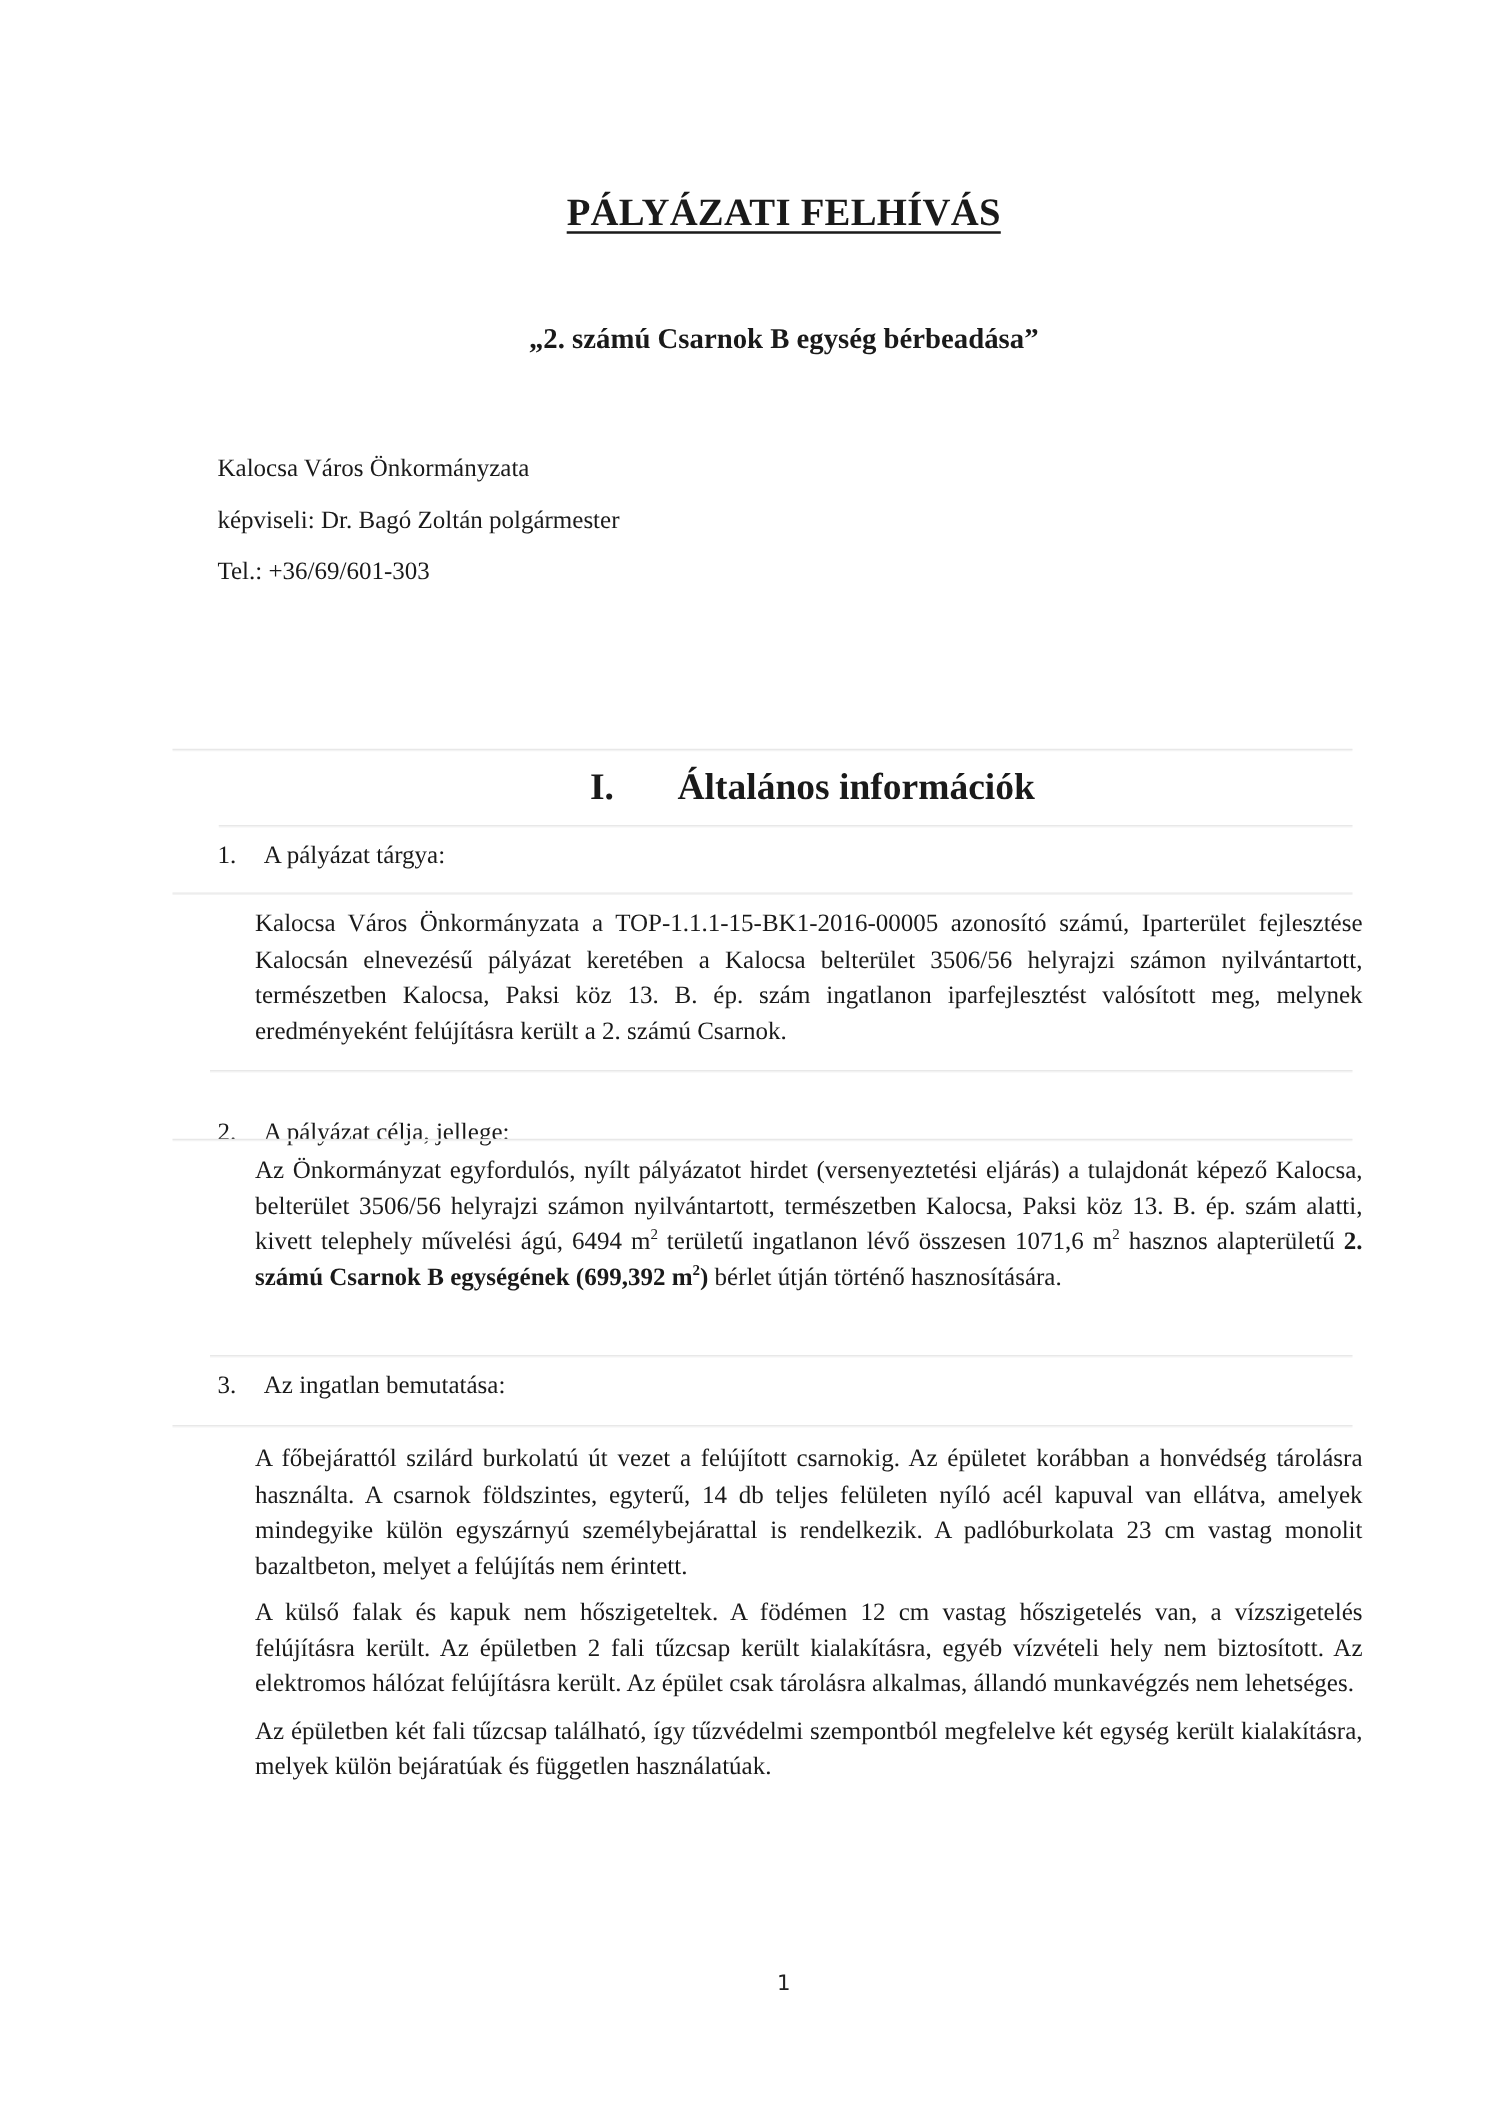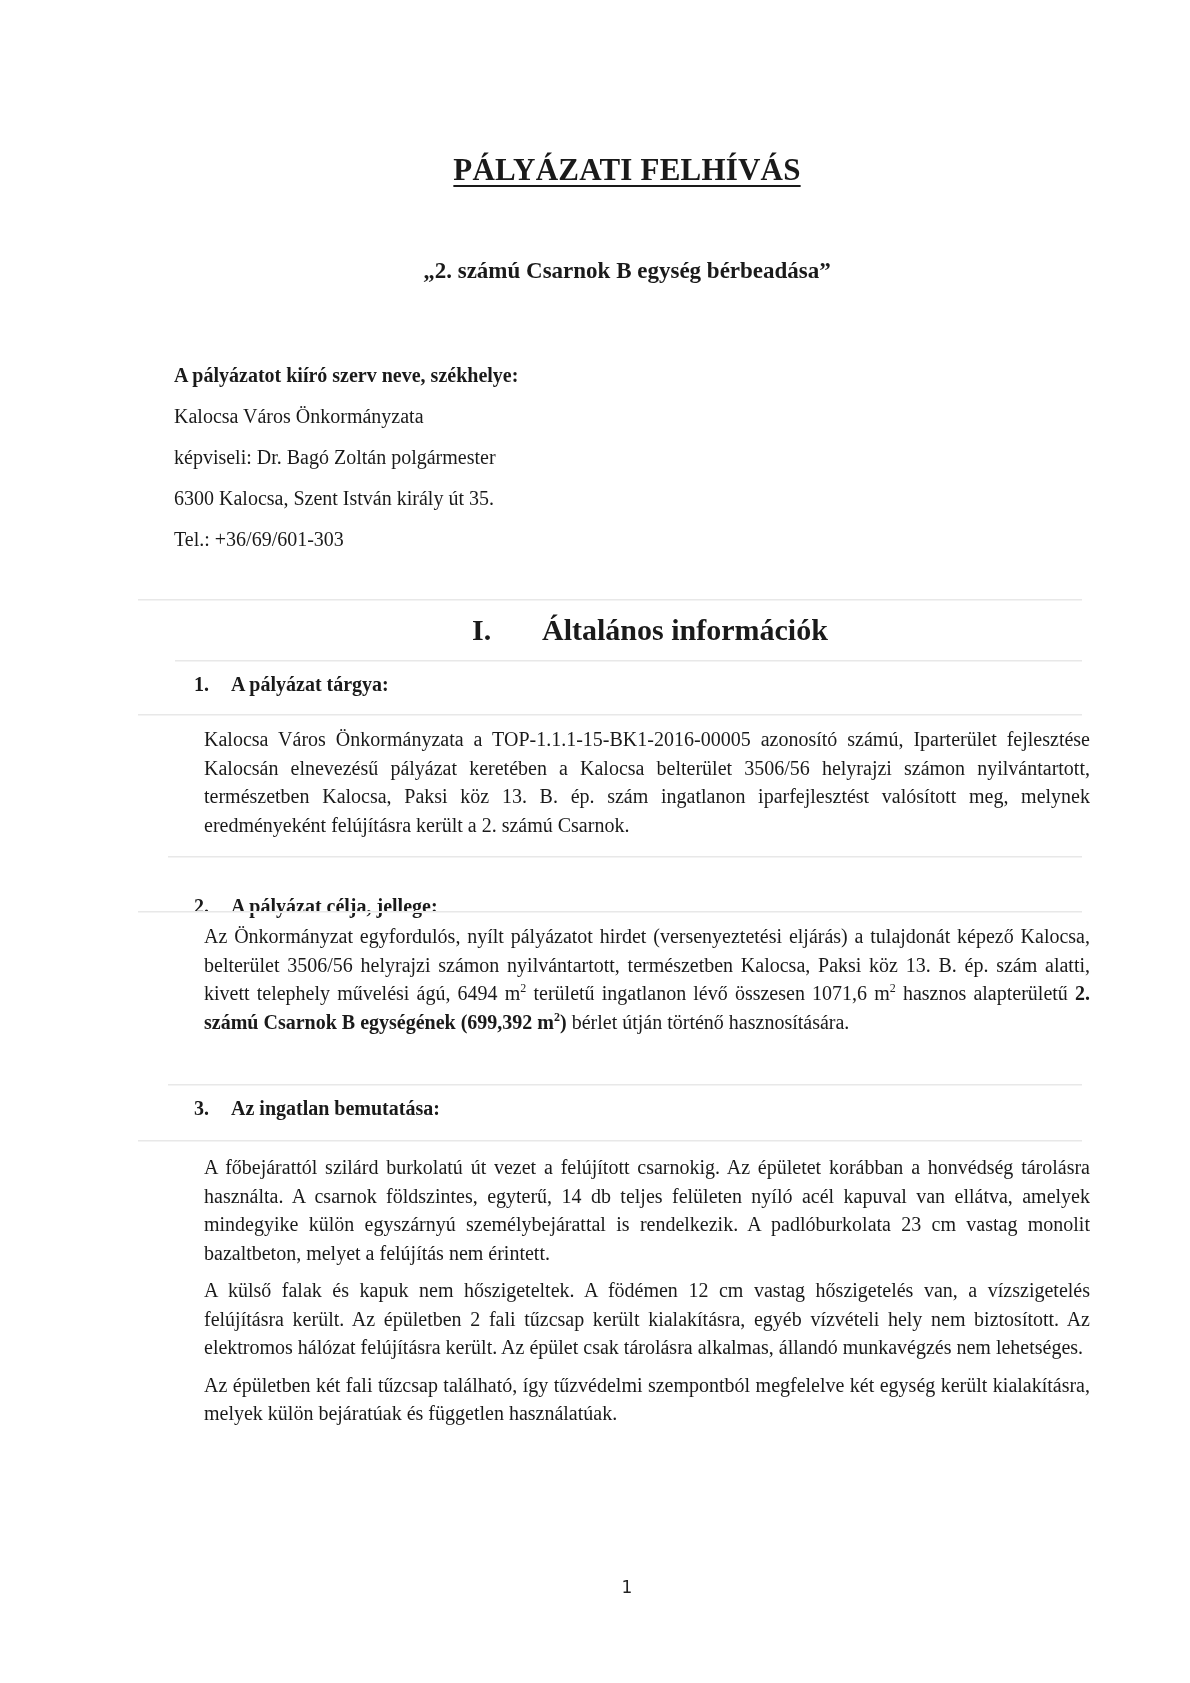--- a/index.html
+++ b/index.html
@@ -18,44 +18,42 @@
       left: 0; width: 1190px; top: 258px; text-align: center;
       font-size: 23px; font-weight: bold;
     }
     .contact { left: 142px; top: 355px; font-size: 20px; line-height: 41px; }
     .contact .bold { font-weight: bold; }
     .rule { height: 1px; background: #e8e8e8; box-shadow: 0 1px 0 #f3f3f3; }
     .section-head {
       left: 440px; top: 613px; font-size: 30px; font-weight: bold;
     }
     .section-head .num { display: inline-block; width: 70px; }
-    .h2 { left: 142px; font-size: 20px; font-weight: bold; margin-left: 20px; }
+    .h2 { left: 142px; font-size: 20px; font-weight: normal; }
     .h2 .num { display: inline-block; width: 37px; }
     .para {
       left: 172px; width: 886px; font-size: 20px; line-height: 28.5px;
       text-align: justify; hyphens: manual;
     }
     .para p { margin: 0 0 9px 0; }
     sup { font-size: 12px; line-height: 0; vertical-align: 8px; }
     .page-num {
       left: 0; width: 1190px; top: 1577px; text-align: center;
       font-family: "DejaVu Sans", sans-serif; font-size: 17px; color: #222;
     }
   </style>
 </head>
 <body>
 
 <div class="abs title"><span>PÁLYÁZATI FELHÍVÁS</span></div>
 <div class="abs subtitle">„2. számú Csarnok B egység bérbeadása”</div>
 
 <div class="abs contact">
-  <div class="bold">A pályázatot kiíró szerv neve, székhelye:</div>
   <div>Kalocsa Város Önkormányzata</div>
   <div>képviseli: Dr. Bagó Zoltán polgármester</div>
-  <div>6300 Kalocsa, Szent István király út 35.</div>
   <div>Tel.: +36/69/601-303</div>
 </div>
 
 <div class="abs rule" style="left:138px; width:912px; top:599px;"></div>
 
 <div class="abs section-head">
   <span class="num">I.</span><span>Általános információk</span>
 </div>
 
 <div class="abs rule" style="left:175px; width:875px; top:660px;"></div>

